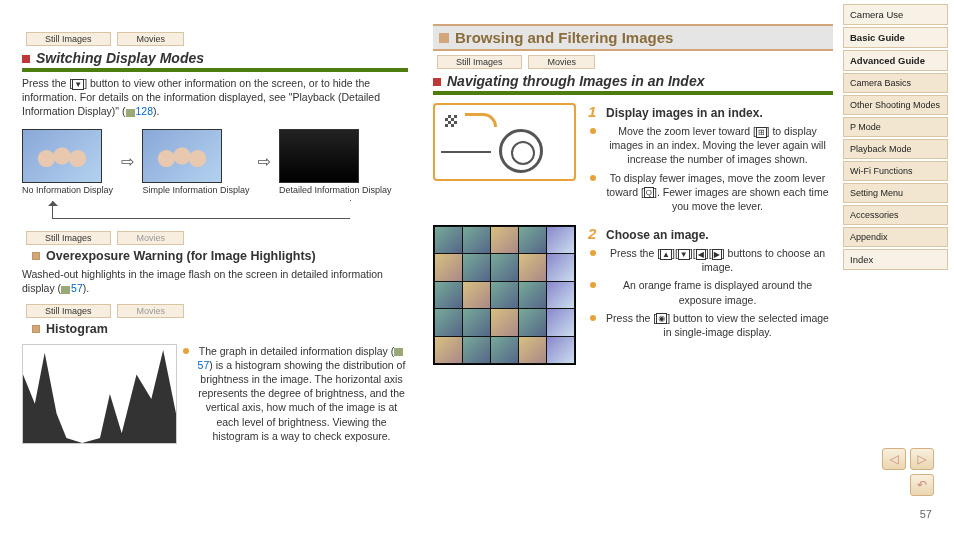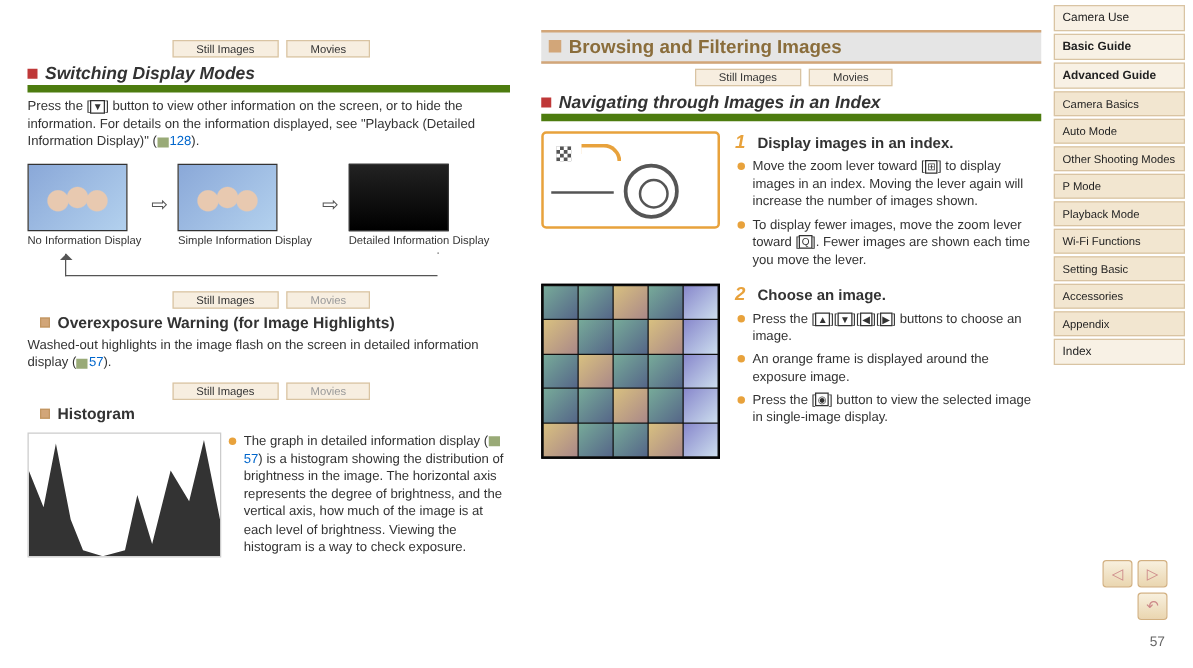--- a/index.html
+++ b/index.html
@@ -6,29 +6,29 @@
 body { font-family: Arial, Helvetica, sans-serif; font-size: 10.5px; color: #333; background: #fff; width: 954px; height: 534px; overflow: hidden; position: relative; }
 .page { display: flex; }
 .col { width: 423px; padding: 28px 15px 15px 22px; }
 .col2 { width: 420px; padding: 24px 10px 15px 10px; }
 .sidebar { width: 105px; padding-top: 4px; }
 
 .h1-bar { border-top: 2px solid #d2a679; border-bottom: 2px solid #d2a679; background: #e5e5e5; padding: 3px 6px; margin-bottom: 2px; }
 .h1-bar span { font-size: 15px; font-weight: bold; color: #8a6d3b; }
 .h1-mark { display:inline-block; width:10px; height:10px; background:#d2a679; margin-right:6px; vertical-align: baseline; }
 
-.h2-bar { border-bottom: 6px solid #4d7c0f; padding: 2px 0 2px 0; margin-bottom: 4px; }
+.h2-bar { border-bottom: 4px solid #4d7c0f; padding: 2px 0 2px 0; margin-bottom: 4px; }
 .h2-bar span { font-size: 14px; font-weight: bold; font-style: italic; }
 .h2-mark { display:inline-block; width:8px; height:8px; background:#bf3838; margin-right:6px; vertical-align: baseline; }
 
 .h3 { margin: 4px 0; padding-left: 10px; }
 .h3-mark { display:inline-block; width:8px; height:8px; background:#d2a679; border:1px solid #c29662; margin-right:6px; vertical-align: baseline; }
 .h3 span { font-size: 12.5px; font-weight: bold; }
 
-.tags { text-align: center; margin: 4px 0 2px 0; }
+.tags { text-align: left; margin: 4px 0 2px 0; }
 .tag { display:inline-block; background:#f7eee0; border:1px solid #d9c4a3; color:#999; font-size:9px; padding: 1px 18px; margin-left:4px; }
 .tag.active { color:#333; }
 
 .body-text { font-size: 10.5px; line-height: 1.35; margin: 4px 0 8px 0; }
 
 .display-row { display:flex; align-items:flex-start; gap:8px; margin:10px 0 4px 0; }
 .thumb { width:80px; height:54px; background:linear-gradient(135deg,#8aa8d8,#b3d1ee); border:1px solid #333; position:relative; }
 .thumb::after{content:"";position:absolute;inset:0;background:radial-gradient(circle at 30% 55%, #e8c9b0 8px, transparent 9px), radial-gradient(circle at 50% 50%, #e8c9b0 8px, transparent 9px), radial-gradient(circle at 70% 55%, #e8c9b0 8px, transparent 9px);}
 .thumb.dark { background:#111; }
 .thumb.dark::after{background:linear-gradient(to bottom,#222,#000);}
@@ -53,21 +53,21 @@
 .index-thumb { width:143px; height:140px; background:#111; border:1px solid #000; display:grid; grid-template-columns:repeat(5,1fr); grid-auto-rows:1fr; gap:1px; padding:1px;}
 .index-thumb div{background:linear-gradient(135deg,#7a9,#568);}
 .index-thumb div:nth-child(3n){background:linear-gradient(135deg,#d8c080,#a88);}
 .index-thumb div:nth-child(5n){background:linear-gradient(135deg,#88c,#cde);}
 
 .step-row { display:flex; gap:12px; margin-top:8px; }
 .step-col { flex:1; }
 .step-num { color:#e8a23c; font-size:15px; font-weight:bold; font-style:italic; display:inline-block; width:14px;}
 .step-title { font-size:12px; font-weight:bold; }
 .step-head { display:flex; align-items:baseline; gap:4px; margin-bottom:4px;}
-ul.bul { list-style:none; padding-left:14px; margin:4px 0; }
+ul.bul { list-style:none; padding-left:14px; margin:4px 0;text-align:center; }
 ul.bul li { position:relative; margin-bottom:4px; line-height:1.35;}
 ul.bul li::before{content:"";position:absolute;left:-12px;top:4px;width:6px;height:6px;background:#e8a23c;border-radius:50%;}
 
 .hist-box{width:155px;height:100px;border:1px solid #ccc;background:#fff;position:relative;overflow:hidden;margin-top:4px;}
 .hist-box svg{width:100%;height:100%;}
 
 .sidebar .tab{display:block;background:#f8f1e5;border:1px solid #d9c4a3;padding:4px 6px;margin-bottom:2px;font-size:9.5px;color:#222;cursor:pointer;}
 .sidebar .tab.sub{font-size:9px;background:#f2e6d0;}
 .sidebar .tab.bold{font-weight:bold;}
 
@@ -213,26 +213,25 @@
         </ul>
       </div>
     </div>
   </div>
 
   <div class="sidebar">
     <a class="tab">Camera Use</a>
     <a class="tab bold">Basic Guide</a>
     <a class="tab bold">Advanced Guide</a>
     <a class="tab sub">Camera Basics</a>
-    <a class="tab sub">Auto Mode</a>
     <a class="tab sub">Other Shooting Modes</a>
     <a class="tab sub">P Mode</a>
     <a class="tab sub">Playback Mode</a>
     <a class="tab sub">Wi-Fi Functions</a>
-    <a class="tab sub">Setting Basic</a>
+    <a class="tab sub">Setting Menu</a>
     <a class="tab sub">Accessories</a>
     <a class="tab sub">Appendix</a>
     <a class="tab">Index</a>
   </div>
 </div>
 
 <div class="nav-btns">
   <div class="nav-btn">◁</div>
   <div class="nav-btn">▷</div>
   <div class="nav-btn">↶</div>

